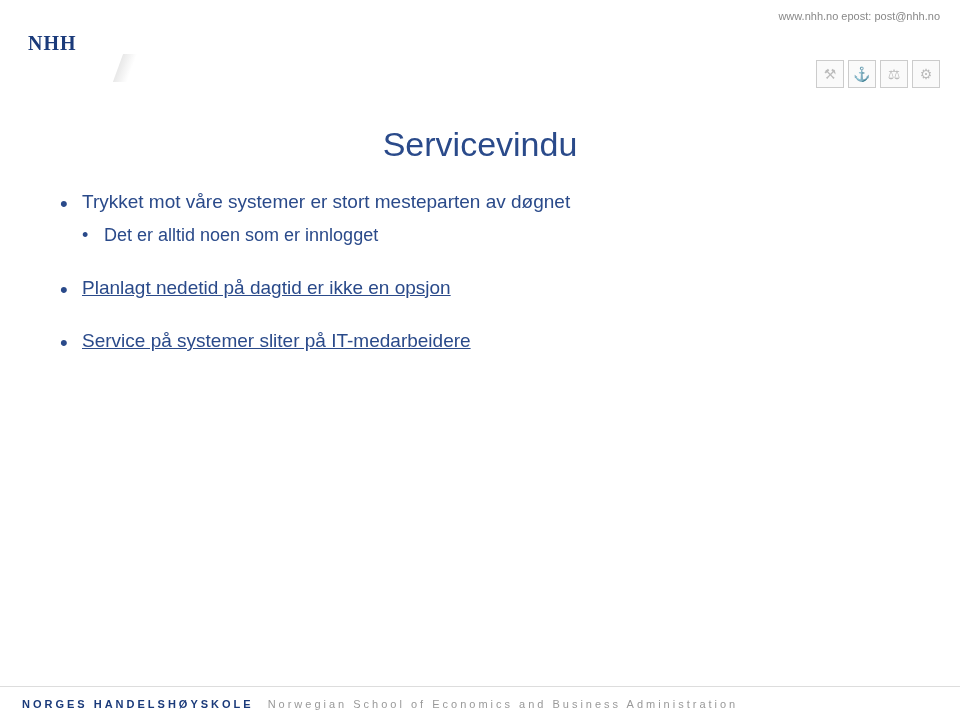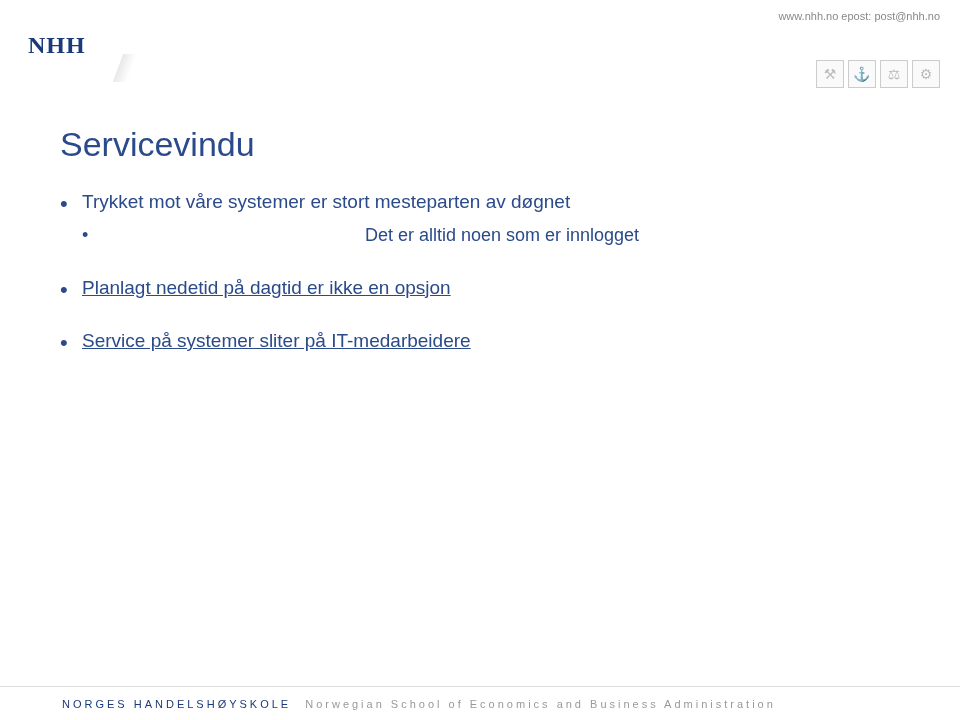--- a/index.html
+++ b/index.html
@@ -17,21 +17,21 @@
     right: 20px;
     font-size: 11px;
     color: #888;
   }
   .logo {
     position: absolute;
     top: 32px;
     left: 28px;
     font-family: Georgia, 'Times New Roman', serif;
     font-weight: bold;
-    font-size: 24px;
+    font-size: 20px;
     color: #1a3a7a;
     letter-spacing: 1px;
   }
   .icon-row {
     position: absolute;
     top: 60px;
     right: 20px;
     display: flex;
     gap: 4px;
   }
@@ -50,20 +50,21 @@
     position: absolute;
     top: 125px;
     left: 60px;
     right: 60px;
   }
   .title {
     font-size: 34px;
     color: #2a4a8a;
     margin-bottom: 24px;
     font-family: Verdana, Geneva, sans-serif;
+    text-align: center;
   }
   ul.main-list {
     list-style: none;
     color: #2a4a8a;
     font-size: 19px;
     line-height: 1.45;
   }
   ul.main-list > li {
     position: relative;
     padding-left: 22px;
@@ -80,21 +81,20 @@
   }
   ul.sub-list {
     list-style: none;
     margin-top: 6px;
   }
   ul.sub-list > li {
     position: relative;
     padding-left: 22px;
     font-size: 18px;
     margin-bottom: 4px;
-    text-align: center;
   }
   ul.sub-list > li::before {
     content: "•";
     position: absolute;
     left: 0;
     top: 0;
     font-size: 18px;
     color: #2a4a8a;
   }
   .underline { text-decoration: underline; }
@@ -107,22 +107,21 @@
     border-top: 1px solid #ddd;
     display: flex;
     align-items: center;
     padding: 0 22px;
     font-size: 11px;
     letter-spacing: 3px;
     background: #fff;
   }
   .footer-left {
     color: #1a3a7a;
-    font-weight: normal;
-    margin-left: 40px;
+    font-weight: bold;
   }
   .footer-right {
     color: #999;
     margin-left: 14px;
     font-weight: normal;
     letter-spacing: 3px;
     text-align: right;
   }
   .side-stripe {
     position: absolute;

